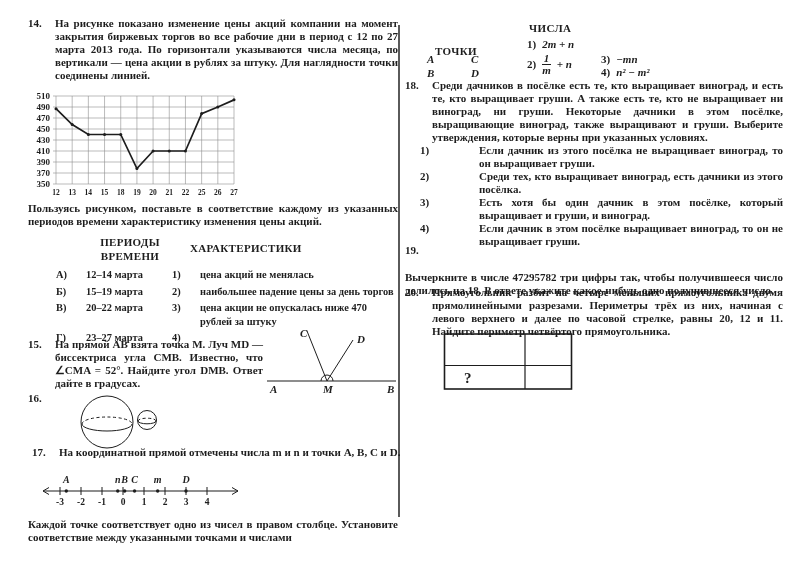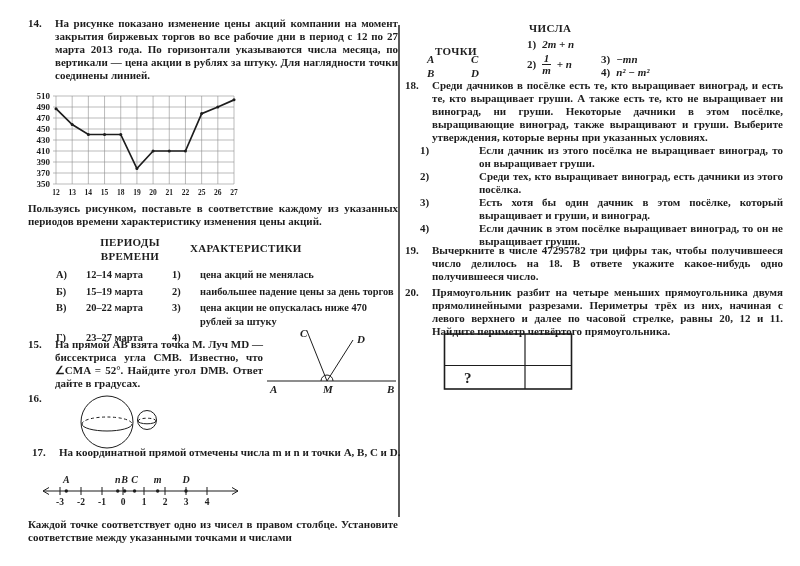--- a/index.html
+++ b/index.html
@@ -57,21 +57,21 @@
   #n2{left:122px;top:31px;}
   #n3{left:196px;top:31px;}
   #n4{left:196px;top:44px;}
   .frac{display:inline-flex;flex-direction:column;align-items:center;line-height:10px;font-style:italic;}
   .fbar{width:100%;height:1.2px;background:#1d1d1d;margin:0.5px 0;}
   
   #p18{position:absolute;left:0;top:57px;width:378px;}
   .list-item{display:flex;margin-left:15px;}
   .inum{flex:0 0 20px;}
   .itext{flex:1;text-align:justify;margin-left:39px;}
-  #p19{position:absolute;left:0;top:222px;width:378px;}
+  #p19{position:absolute;left:0;top:222px;width:378px;flex-direction:column;}
   #p20{position:absolute;left:0;top:264px;width:378px;}
   #rect-fig{position:absolute;left:38px;top:310px;width:132px;height:60px;}
   .qmark{font:700 15px "Liberation Serif",serif;fill:#1d1d1d;}
 </style>
 </head>
 <body>
 
 <div id="divider"></div>
 
 <div id="left-col">

